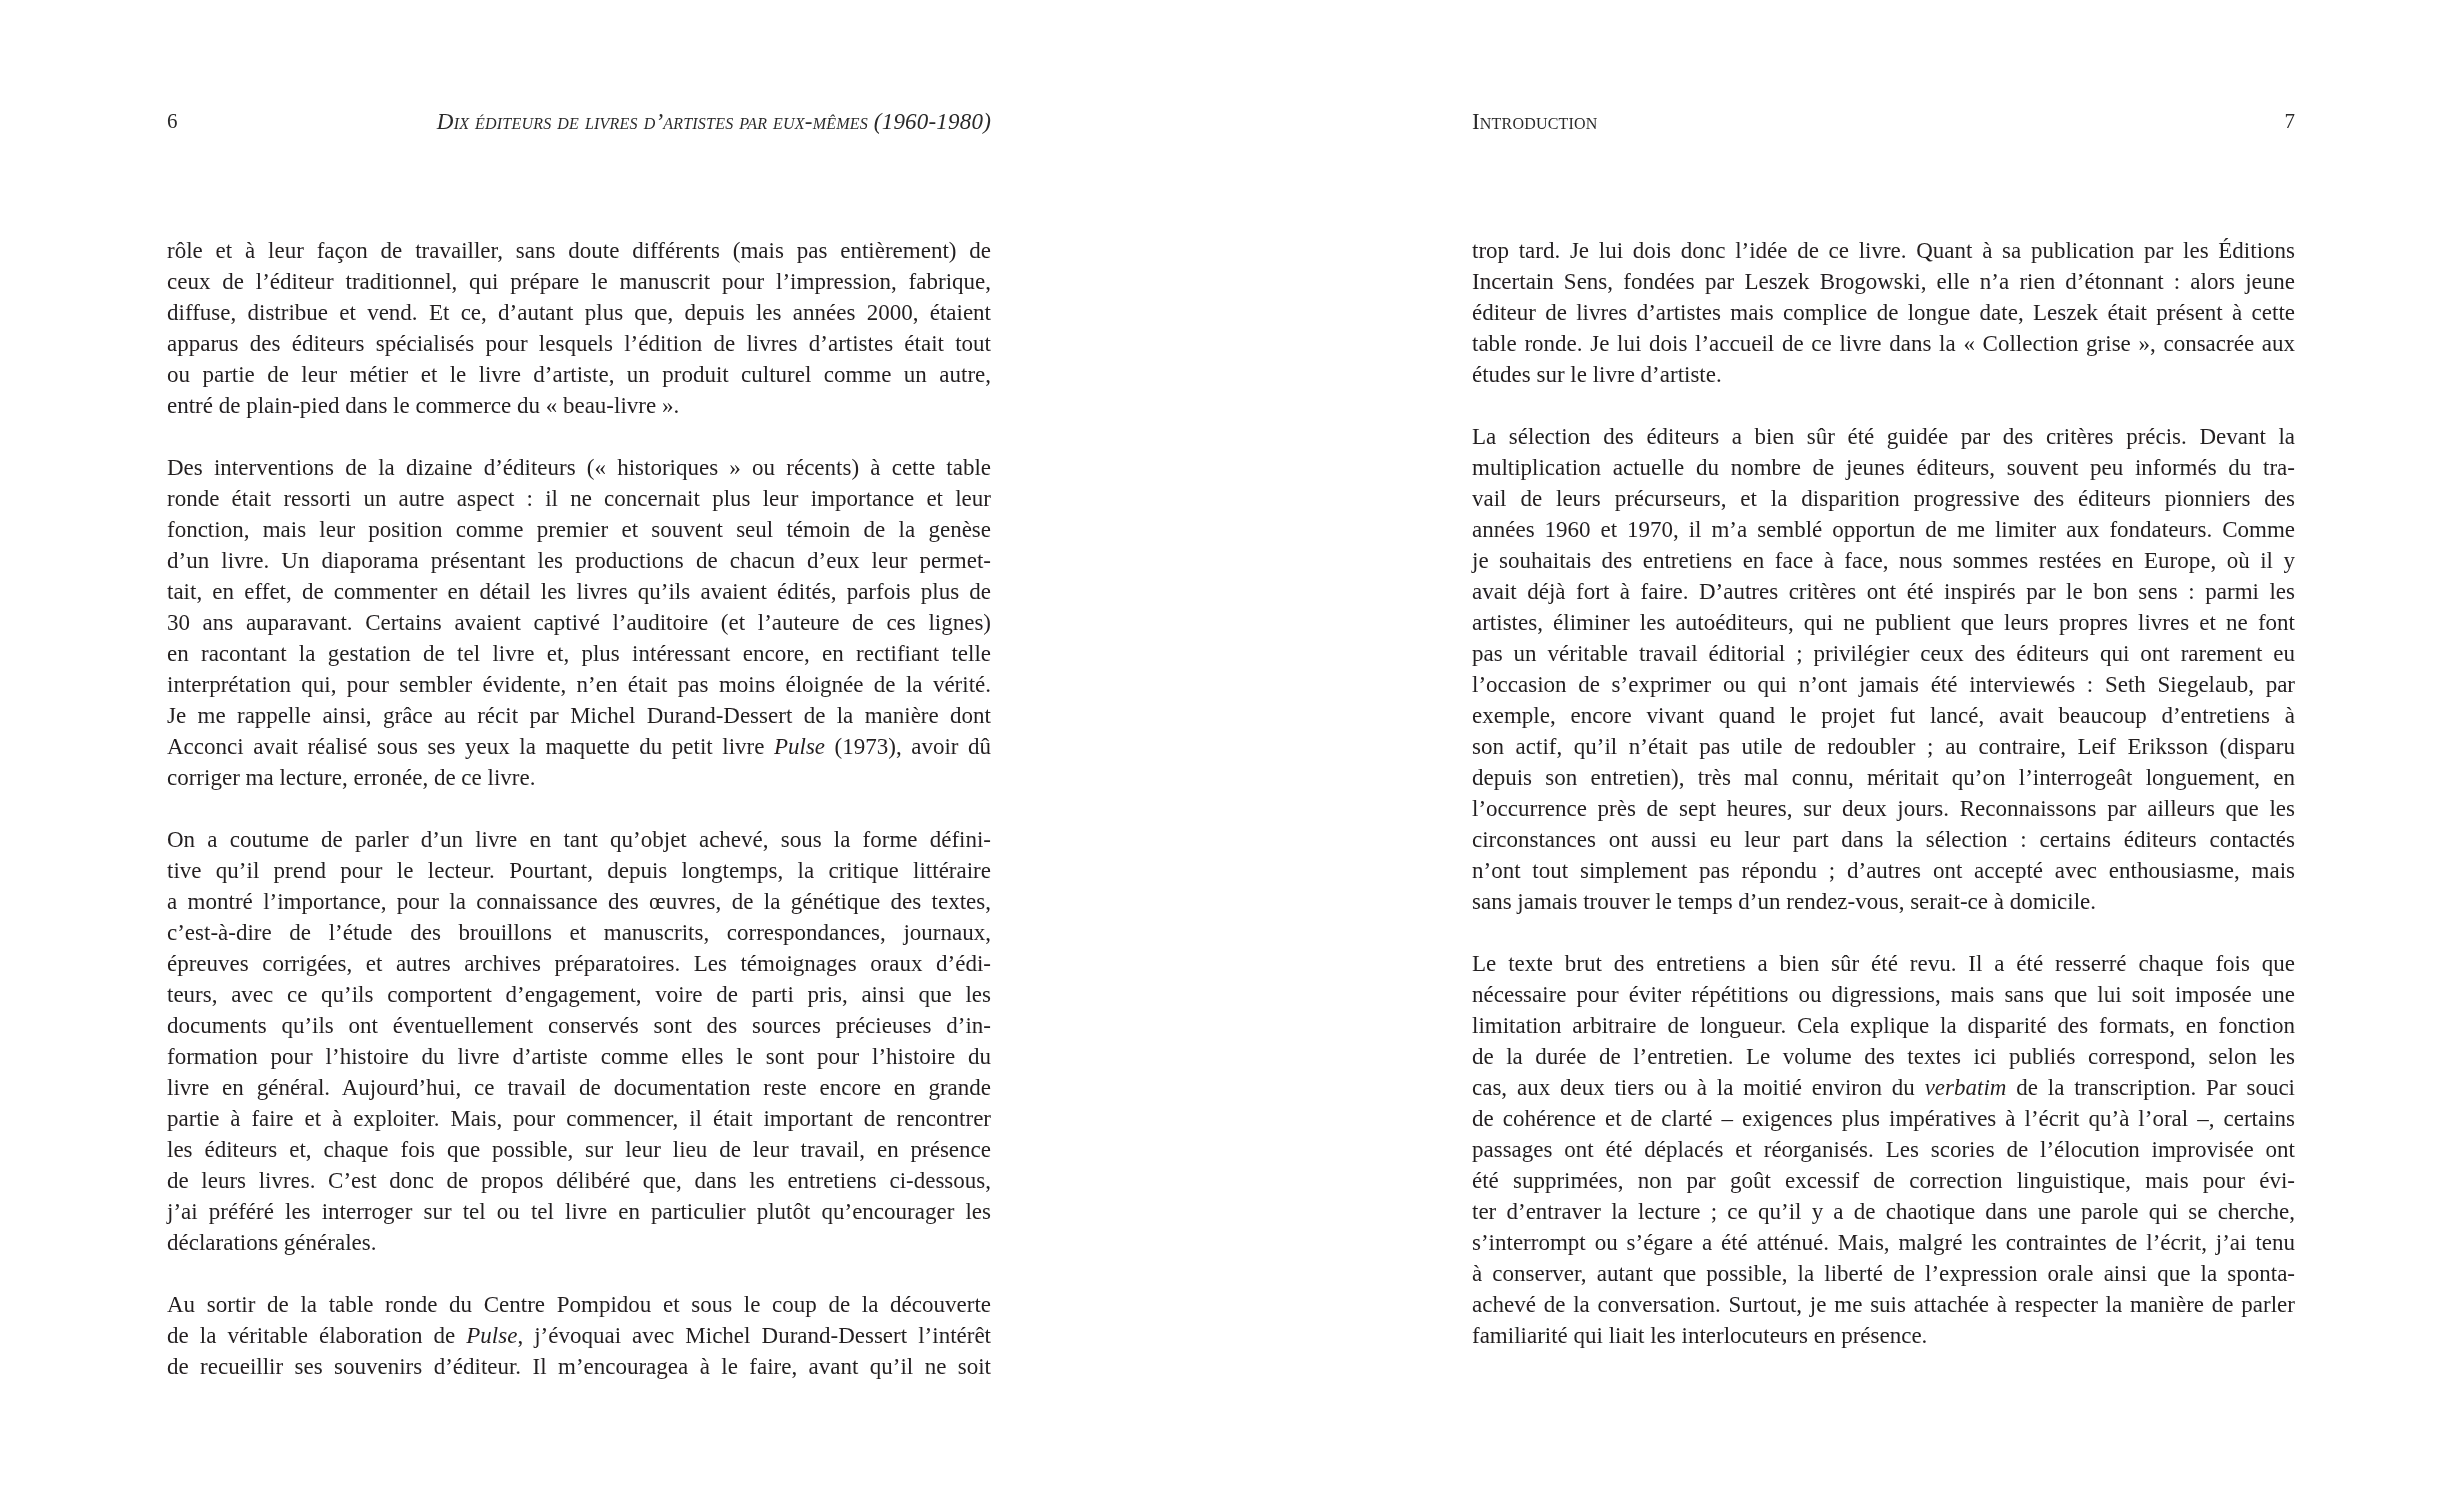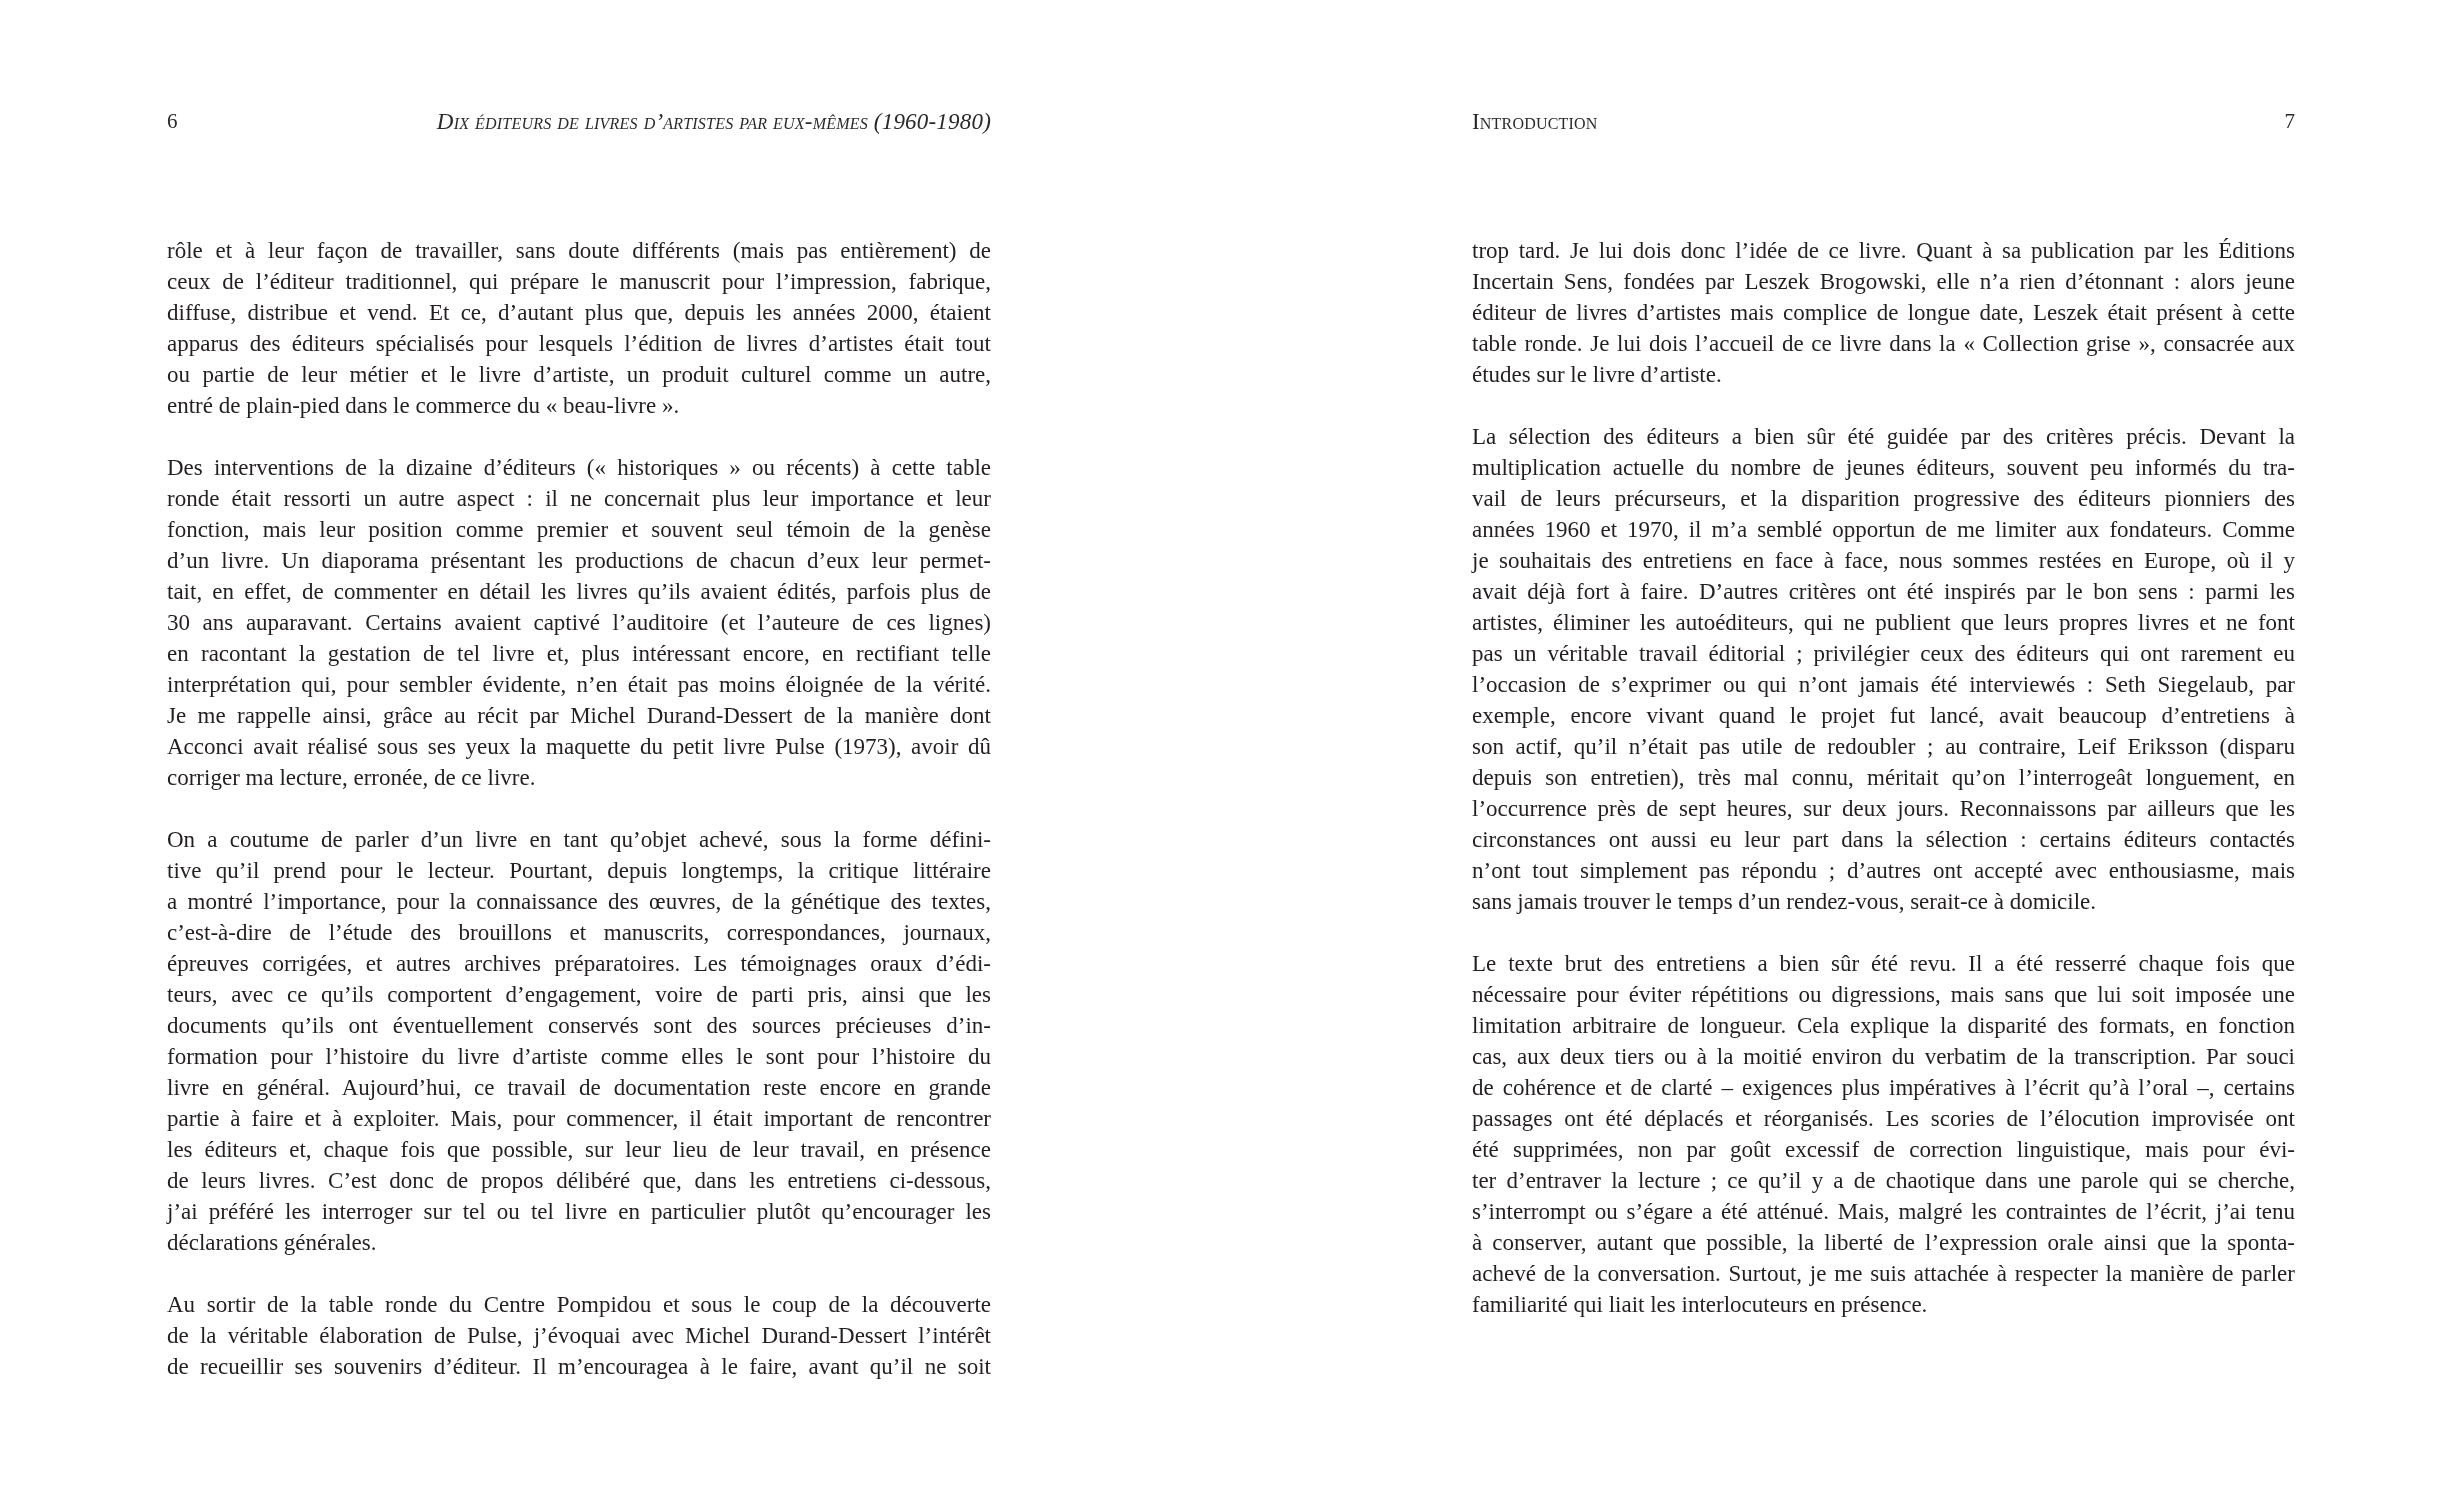--- a/index.html
+++ b/index.html
@@ -68,21 +68,21 @@
     white-space: nowrap;
     text-align: justify;
     text-align-last: justify;
     height: 31px;
     overflow: visible;
   }
   .line.last {
     text-align: left;
     text-align-last: left;
   }
-  .seg-italic { }
+  .seg-italic { font-style: italic; }
 </style>
 </head>
 <body>
 
 <div class="page page-left">
   <div class="running-head">
     <span class="folio">6</span>
     <span class="head-title">Dix éditeurs de livres d’artistes par eux-mêmes (1960-1980)</span>
   </div>
   <div class="text-block">
@@ -159,20 +159,21 @@
         <span class="line">depuis son entretien), très mal connu, méritait qu’on l’interrogeât longuement, en</span>
         <span class="line">l’occurrence près de sept heures, sur deux jours. Reconnaissons par ailleurs que les</span>
         <span class="line">circonstances ont aussi eu leur part dans la sélection : certains éditeurs contactés</span>
         <span class="line">n’ont tout simplement pas répondu ; d’autres ont accepté avec enthousiasme, mais</span>
         <span class="line last">sans jamais trouver le temps d’un rendez-vous, serait-ce à domicile.</span>
       </p>
       <p class="para">
         <span class="line">Le texte brut des entretiens a bien sûr été revu. Il a été resserré chaque fois que</span>
         <span class="line">nécessaire pour éviter répétitions ou digressions, mais sans que lui soit imposée une</span>
         <span class="line">limitation arbitraire de longueur. Cela explique la disparité des formats, en fonction</span>
+        <span class="line">de la durée de l’entretien. Le volume des textes ici publiés correspond, selon les</span>
         <span class="line">cas, aux deux tiers ou à la moitié environ du <span class="seg-italic">verbatim</span> de la transcription. Par souci</span>
         <span class="line">de cohérence et de clarté – exigences plus impératives à l’écrit qu’à l’oral –, certains</span>
         <span class="line">passages ont été déplacés et réorganisés. Les scories de l’élocution improvisée ont</span>
         <span class="line">été supprimées, non par goût excessif de correction linguistique, mais pour évi-</span>
         <span class="line">ter d’entraver la lecture ; ce qu’il y a de chaotique dans une parole qui se cherche,</span>
         <span class="line">s’interrompt ou s’égare a été atténué. Mais, malgré les contraintes de l’écrit, j’ai tenu</span>
         <span class="line">à conserver, autant que possible, la liberté de l’expression orale ainsi que la sponta-</span>
         <span class="line">achevé de la conversation. Surtout, je me suis attachée à respecter la manière de parler</span>
         <span class="line last">familiarité qui liait les interlocuteurs en présence.</span>
       </p>

